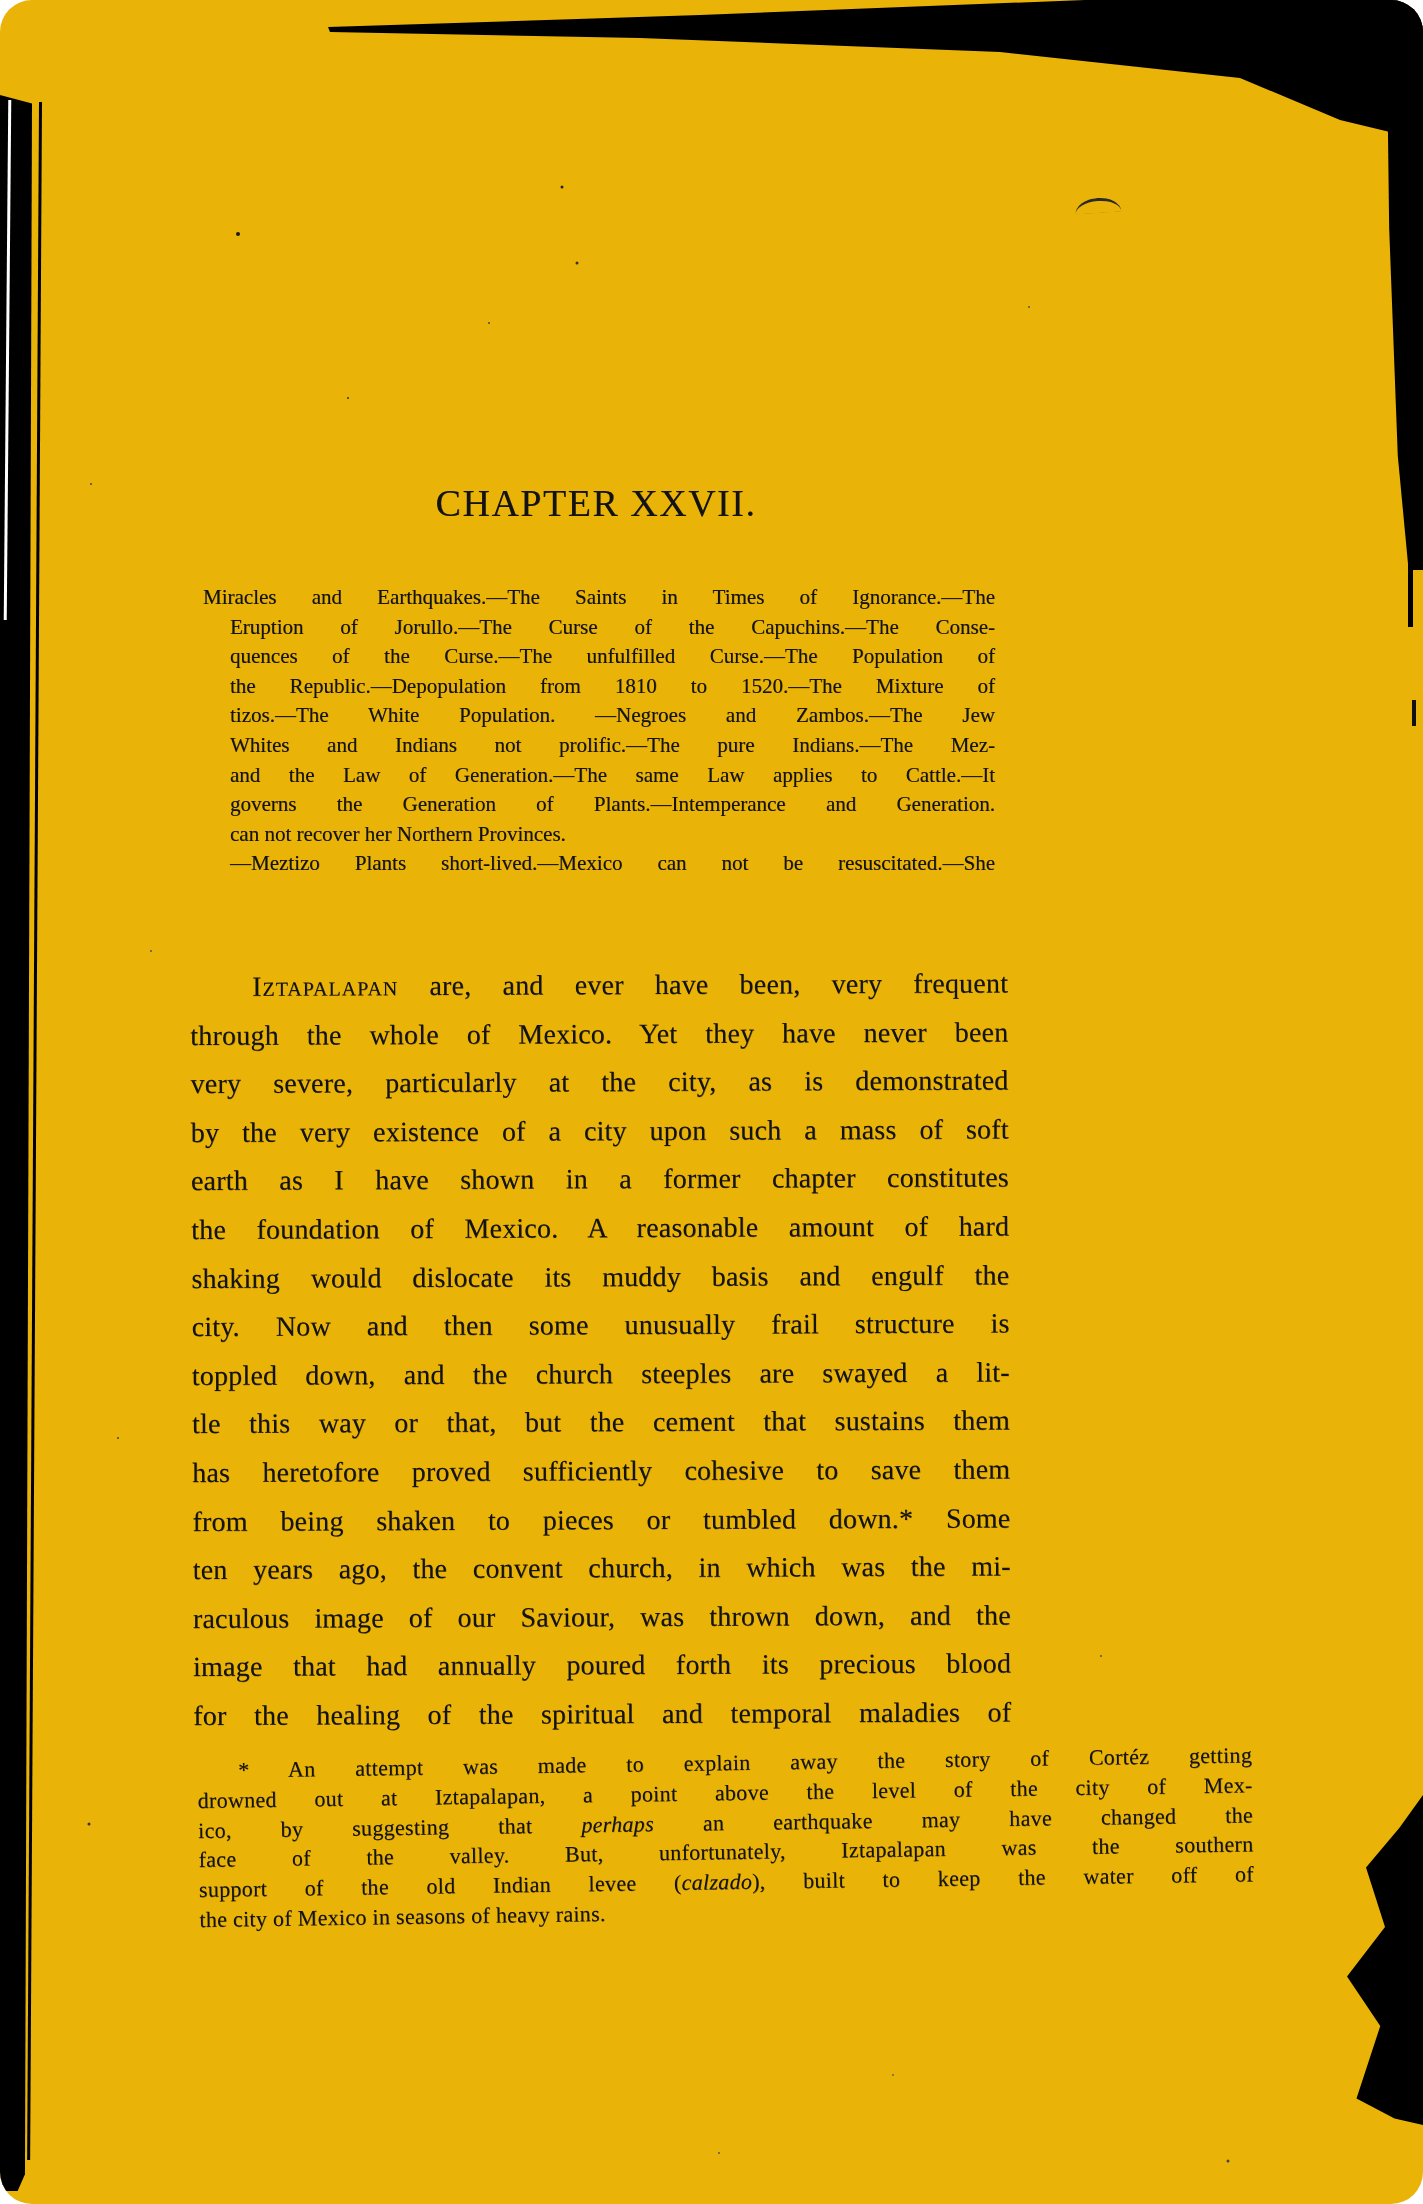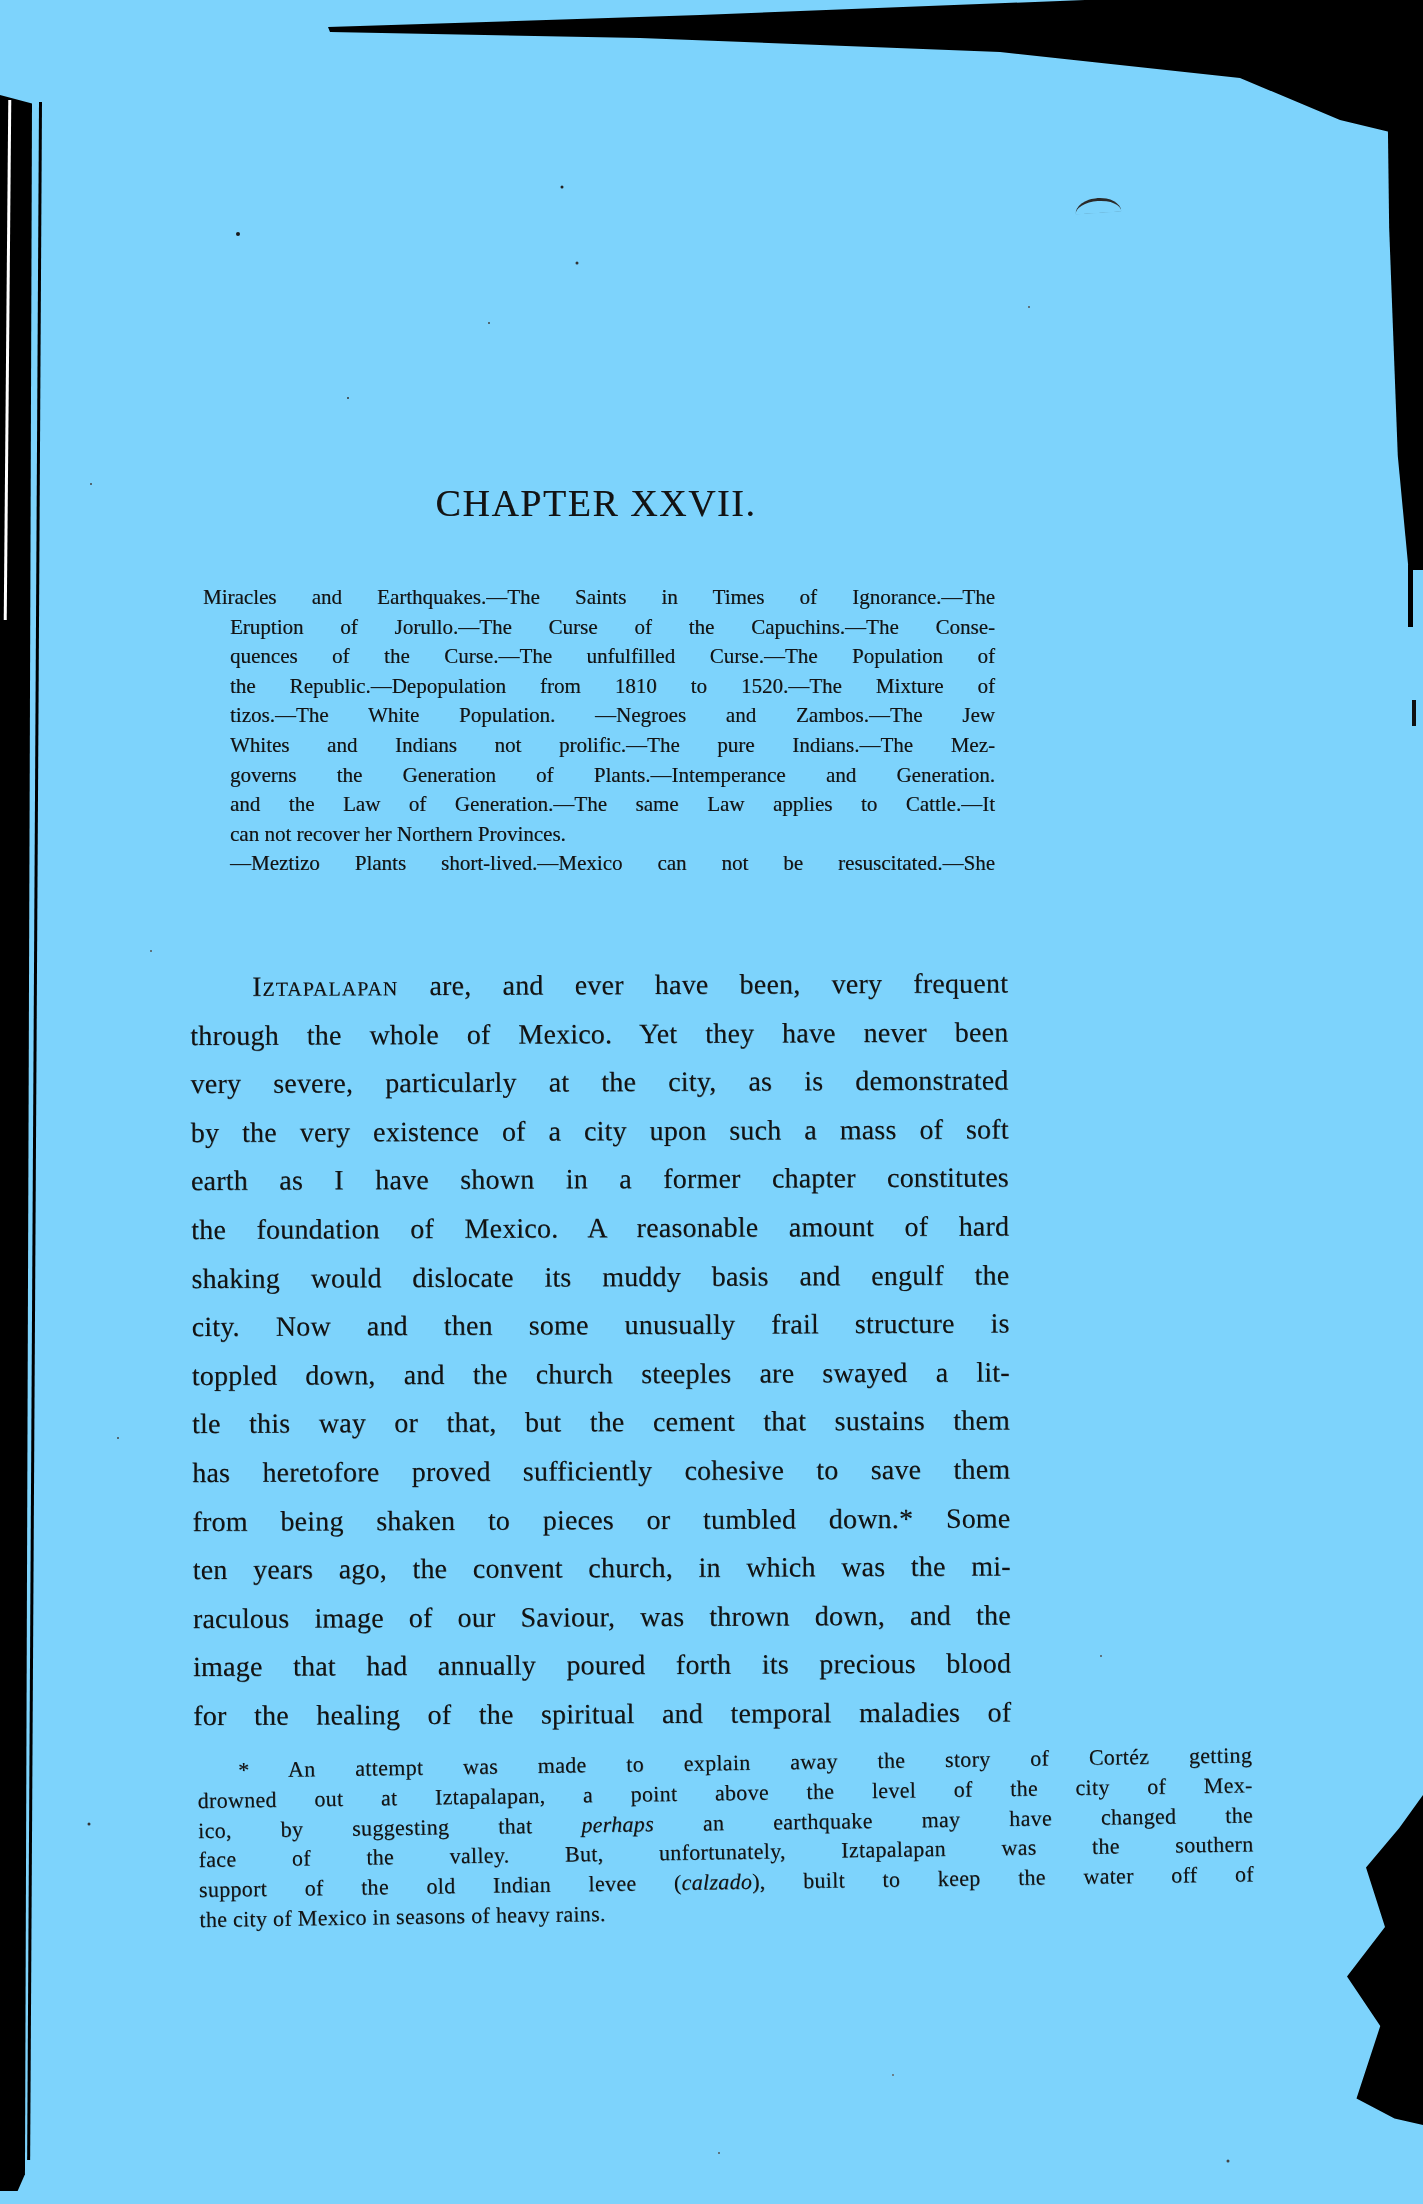--- a/index.html
+++ b/index.html
@@ -1,18 +1,18 @@
 <!DOCTYPE html>
 <html><head>
 <meta charset="utf-8">
 <style>
   html,body{margin:0;padding:0;background:#ffffff;}
   .page{
-    position:relative;width:1423px;height:2204px;background:#7dd3fc;overflow:hidden;
-    font-family:"Liberation Serif","DejaVu Serif",serif;color:#131313;
+    position:relative;width:1423px;height:2204px;background:#eab308;overflow:hidden;
+    font-family:"Liberation Serif","DejaVu Serif",serif;color:#131313;border-radius:32px;
   }
   .txt{ text-shadow:0.4px 0.4px 0 rgba(10,10,10,0.45); }
 
   
   .heading{
     position:absolute;left:200px;top:456px;width:792px;text-align:center;
     font-size:38px;letter-spacing:1.5px;font-weight:normal;white-space:nowrap;
   }
 
   
@@ -92,22 +92,22 @@
 
   <h1 class="heading txt">CHAPTER XXVII.</h1>
 
   <div class="summary txt">
     <div class="line first">Miracles and Earthquakes.—The Saints in Times of Ignorance.—The</div>
     <div class="line">Eruption of Jorullo.—The Curse of the Capuchins.—The Conse-</div>
     <div class="line">quences of the Curse.—The unfulfilled Curse.—The Population of</div>
     <div class="line">the Republic.—Depopulation from 1810 to 1520.—The Mixture of</div>
     <div class="line">tizos.—The White Population. —Negroes and Zambos.—The Jew</div>
     <div class="line">Whites and Indians not prolific.—The pure Indians.—The Mez-</div>
+    <div class="line">and the Law of Generation.—The same Law applies to Cattle.—It</div>
     <div class="line">governs the Generation of Plants.—Intemperance and Generation.</div>
-    <div class="line">and the Law of Generation.—The same Law applies to Cattle.—It</div>
     <div class="line short">can not recover her Northern Provinces.</div>
     <div class="line">—Meztizo Plants short-lived.—Mexico can not be resuscitated.—She</div>
   </div>
 
   <div class="body-par txt">
     <div class="line first"><span class="sc">Iztapalapan</span> are, and ever have been, very frequent</div>
     <div class="line">through the whole of Mexico.  Yet they have never been</div>
     <div class="line">very severe, particularly at the city, as is demonstrated</div>
     <div class="line">by the very existence of a city upon such a mass of soft</div>
     <div class="line">earth as I have shown in a former chapter constitutes</div>

